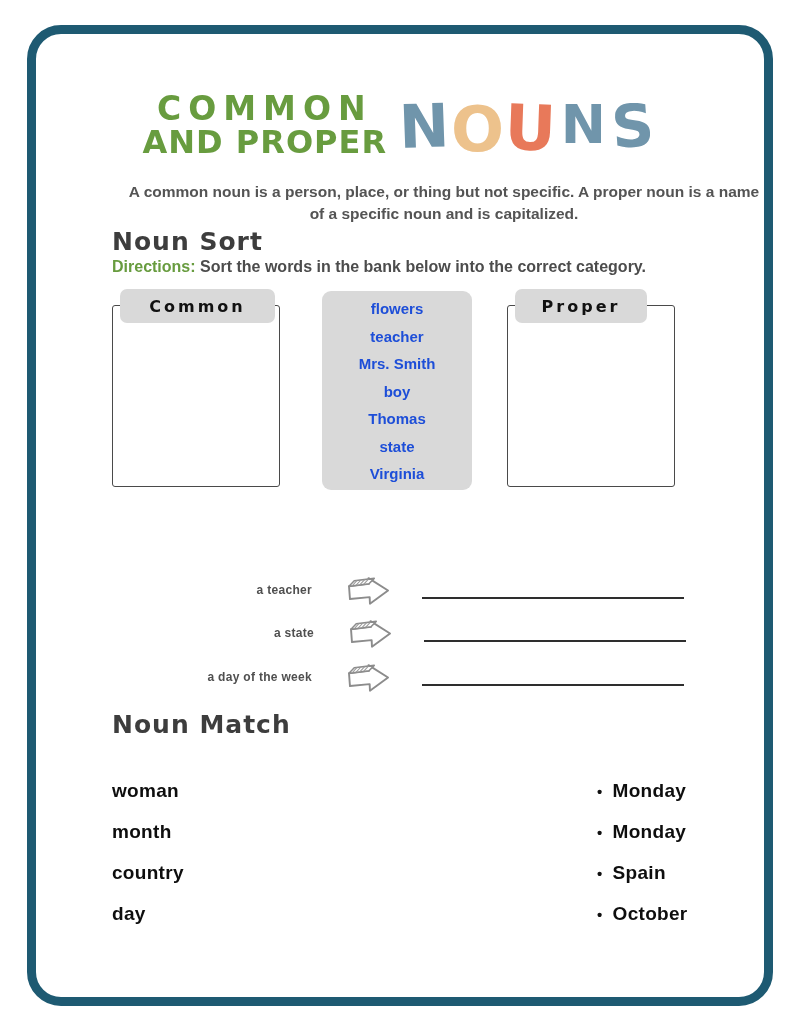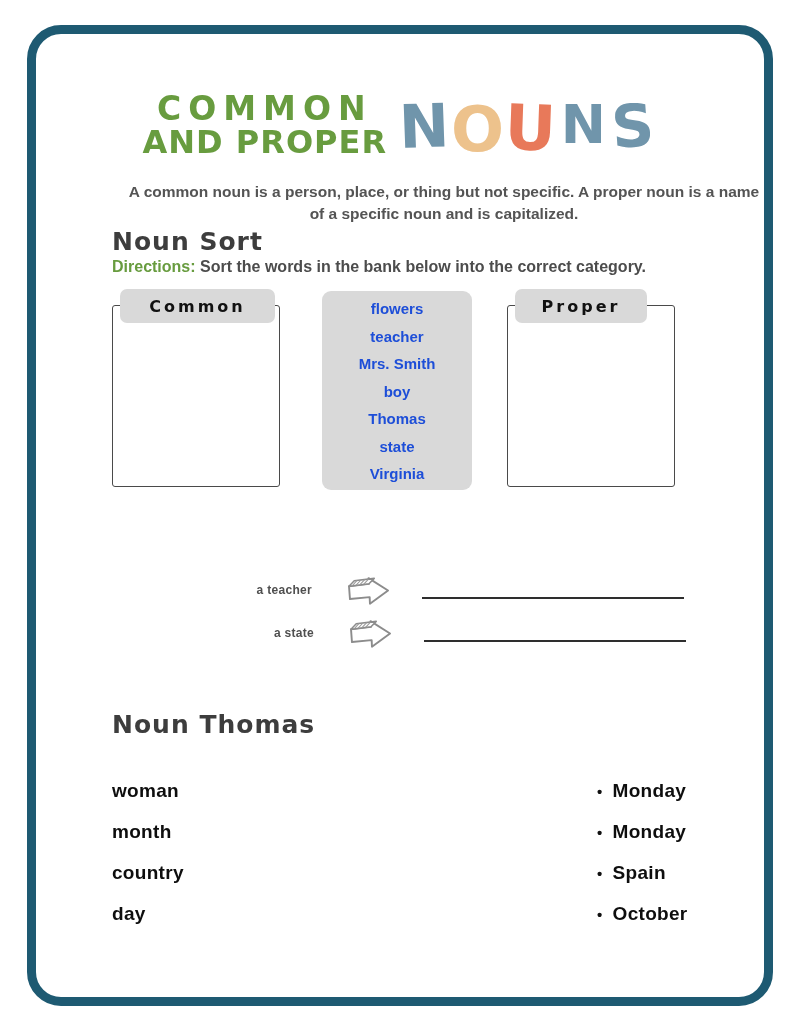--- a/index.html
+++ b/index.html
@@ -130,22 +130,31 @@
   </div>
   <div class="ctp-row" style="top:611px;justify-content:center;">
     <div class="ctp-label">a state</div>
     <svg class="ctp-arrow" viewBox="0 0 52 42">
       <path d="M5,17 L26,14.5 L25.5,8.5 L46,21.5 L27,35.5 L26.7,28.5 L6,30.5 Z" fill="#fff" stroke="#8c8c8c" stroke-width="2" stroke-linejoin="round"></path>
       <path d="M5,17 L26,14.5 L31.5,8.8 L10.5,11.3 Z" fill="#fff" stroke="#8c8c8c" stroke-width="1.6" stroke-linejoin="round"></path>
       <path d="M8.5,16.3 L13.5,11 M12.5,15.8 L17.5,10.5 M16.5,15.3 L21.5,10 M20.5,14.9 L25.5,9.6" stroke="#9a9a9a" stroke-width="1.1"></path>
     </svg>
     <div class="ctp-line"></div>
   </div>
+  <div class="ctp-row" style="top:655px;">
+    <div class="ctp-label">a day of the week</div>
+    <svg class="ctp-arrow" viewBox="0 0 52 42">
+      <path d="M5,17 L26,14.5 L25.5,8.5 L46,21.5 L27,35.5 L26.7,28.5 L6,30.5 Z" fill="#fff" stroke="#8c8c8c" stroke-width="2" stroke-linejoin="round"></path>
+      <path d="M5,17 L26,14.5 L31.5,8.8 L10.5,11.3 Z" fill="#fff" stroke="#8c8c8c" stroke-width="1.6" stroke-linejoin="round"></path>
+      <path d="M8.5,16.3 L13.5,11 M12.5,15.8 L17.5,10.5 M16.5,15.3 L21.5,10 M20.5,14.9 L25.5,9.6" stroke="#9a9a9a" stroke-width="1.1"></path>
+    </svg>
+    <div class="ctp-line"></div>
+  </div>
 
-  <div class="sec-head" style="left:112px;top:710px;">Noun Thomas</div>
+  <div class="sec-head" style="left:112px;top:710px;">Noun Match</div>
 
   <div class="match-left" style="top:780px;">woman</div>
   <div class="match-left" style="top:821px;">month</div>
   <div class="match-left" style="top:862px;">country</div>
   <div class="match-left" style="top:903px;">day</div>
 
   <div class="match-right" style="top:780px;">
     <span class="bullet">•</span>
     <span>Monday</span>
   </div>

